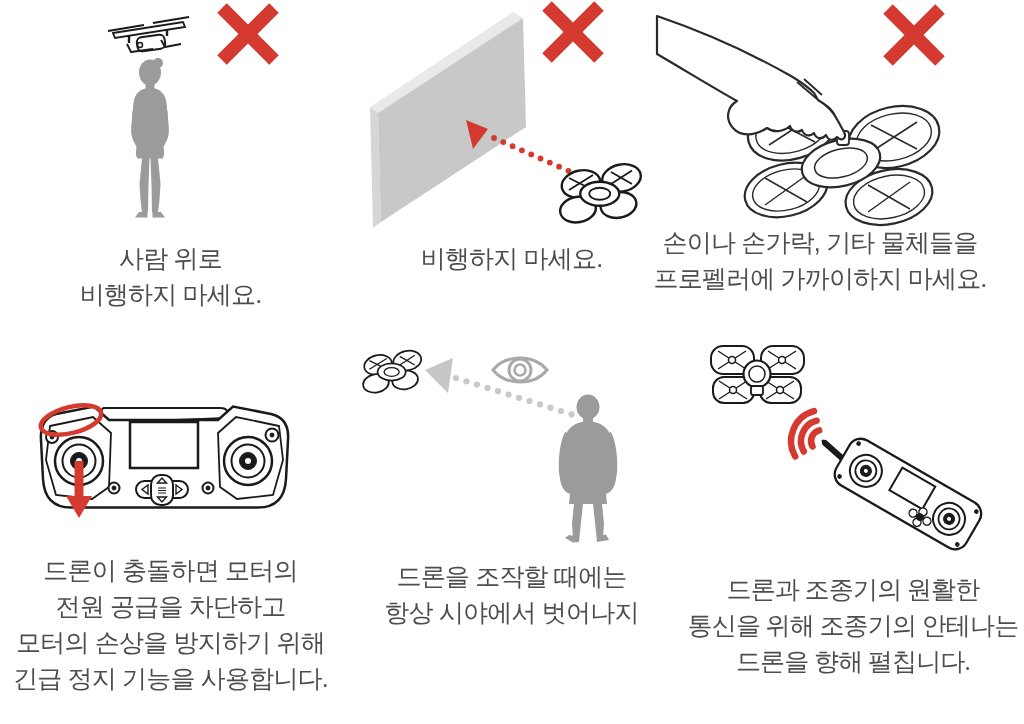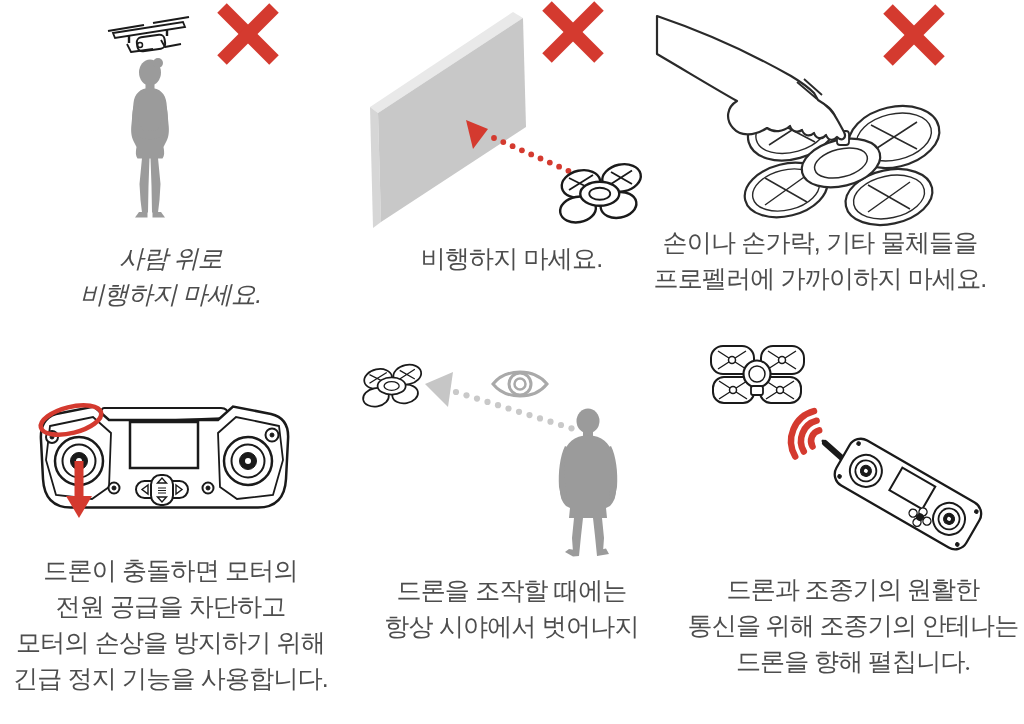--- a/index.html
+++ b/index.html
@@ -9,21 +9,21 @@
   svg.art{position:absolute;left:0;top:0;display:block;}
   .caption{position:absolute;left:-24px;right:-24px;text-align:center;
            color:#4d4d4d;font-size:25px;line-height:36px;font-weight:500;letter-spacing:-0.8px;}
   .cap-line{white-space:nowrap;}
 </style>
 </head>
 <body>
 
 <div class="page">
 
-  <div class="panel" style="left:0;top:0;width:341px;height:330px;font-style:italic;">
+  <div class="panel" style="left:0;top:0;width:341px;height:330px;">
     <svg class="art" width="341" height="232" viewBox="0 0 341 232">
 
       <g stroke="#1a1a1a" fill="none" stroke-width="1.8">
         <g transform="translate(113,14)">
           <path d="M-5,17 L31,11" stroke-width="2.2"></path>
           <path d="M40,9 L76,3" stroke-width="2.2"></path>
           <path d="M0,19 L70,8 L72,13 L2,24 Z" fill="#ffffff"></path>
           <path d="M16,22 L16,29 M54,15 L54,22" stroke-width="2.4"></path>
           <rect x="24" y="22" width="28" height="14" rx="5" fill="#ffffff" stroke-width="2" transform="rotate(-8 38 29)"></rect>
           <circle cx="27" cy="31" r="2.5" stroke-width="1.5"></circle>
@@ -201,21 +201,21 @@
       </g>
     </svg>
     <div class="caption" style="top:222px">
       <div class="cap-line">드론이 충돌하면 모터의</div>
       <div class="cap-line">전원 공급을 차단하고</div>
       <div class="cap-line">모터의 손상을 방지하기 위해</div>
       <div class="cap-line">긴급 정지 기능을 사용합니다.</div>
     </div>
   </div>
 
-  <div class="panel" style="left:341px;top:330px;width:341px;height:394px;">
+  <div class="panel" style="left:341px;top:316px;width:341px;height:394px;">
     <svg class="art" width="341" height="240" viewBox="0 0 341 240">
 
       <g transform="translate(22,36) scale(1.08)" stroke="#1a1a1a" fill="#ffffff" stroke-width="1.6">
         <ellipse cx="14" cy="12" rx="13" ry="9" transform="rotate(-12 14 12)"></ellipse>
         <ellipse cx="41" cy="8" rx="13" ry="9" transform="rotate(-12 41 8)"></ellipse>
         <ellipse cx="12" cy="29" rx="12" ry="8.5" transform="rotate(-10 12 29)"></ellipse>
         <ellipse cx="39" cy="26" rx="12" ry="8.5" transform="rotate(-10 39 26)"></ellipse>
         <path d="M6,8 L22,16 M22,6 L6,16 M34,4 L48,12 M48,3 L34,12" stroke-width="1.2" fill="none"></path>
         <ellipse cx="26.5" cy="18.5" rx="13" ry="8" fill="#ffffff"></ellipse>
         <ellipse cx="26.5" cy="18.5" rx="7" ry="4" fill="none" stroke-width="1.2"></ellipse>

